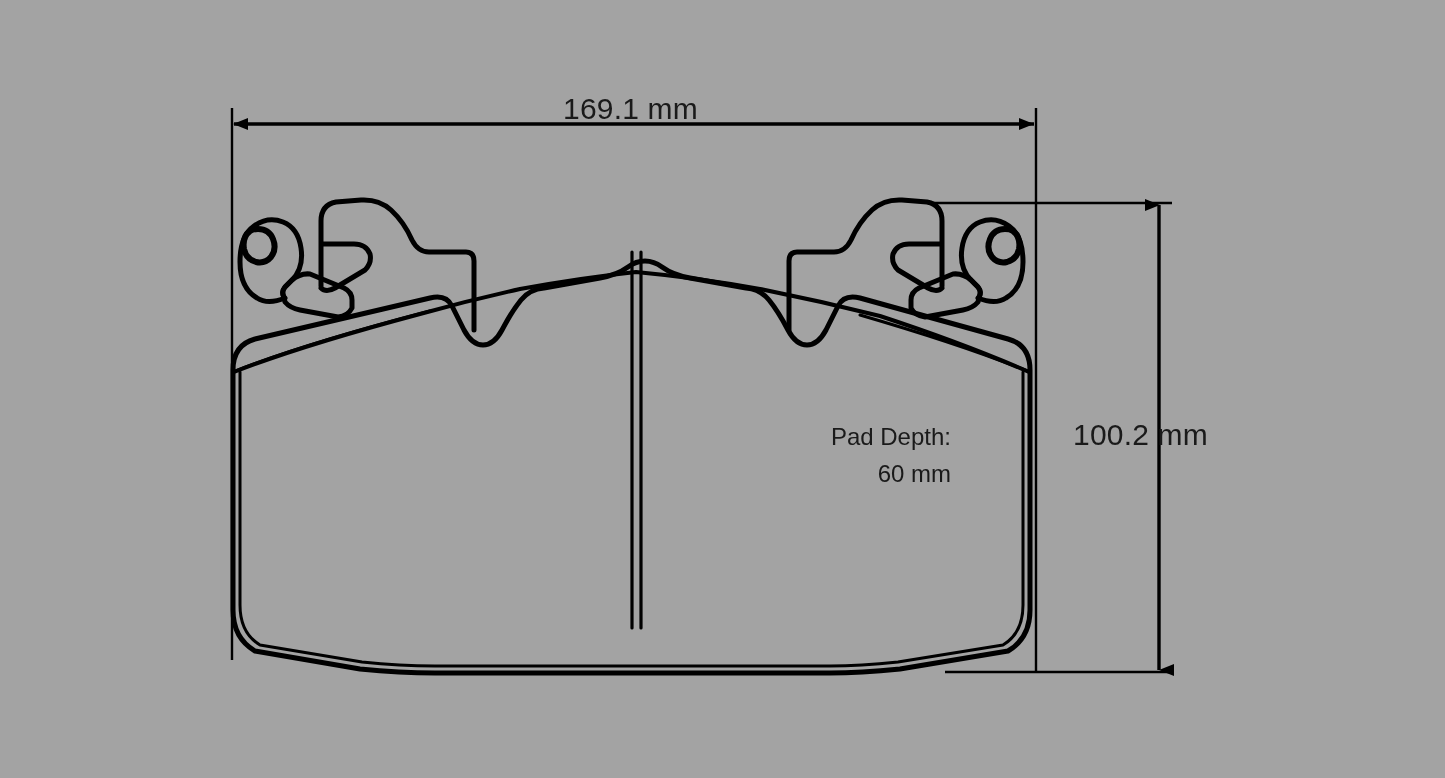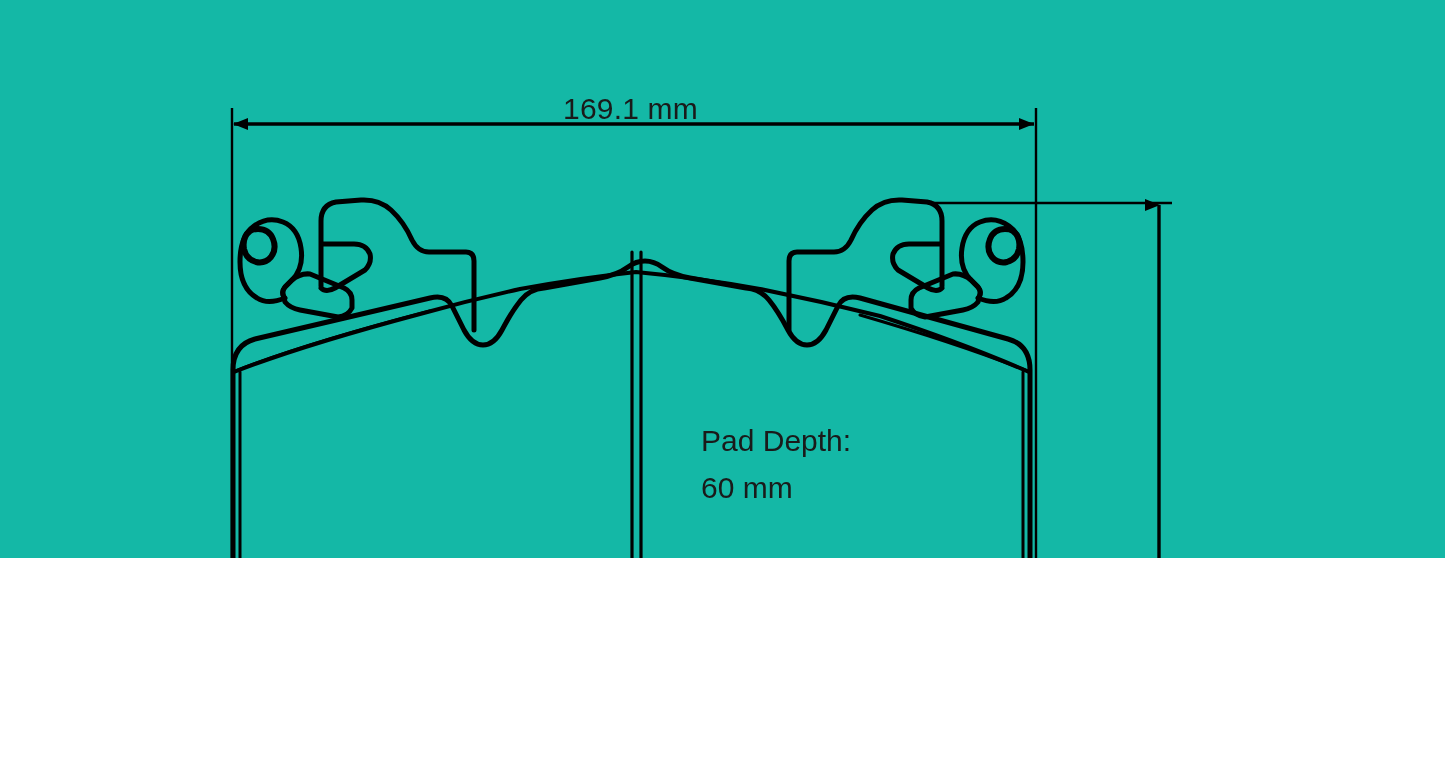--- a/index.html
+++ b/index.html
@@ -6,22 +6,22 @@
     margin: 0;
     padding: 0;
     background: #ffffff;
   }
   body {
     font-family: "Liberation Sans", sans-serif;
   }
   #stage {
     position: relative;
     width: 1445px;
-    height: 558px;
-    background: #14b8a6;
+    height: 778px;
+    background: #a3a3a3;
     overflow: hidden;
   }
   #stage svg {
     position: absolute;
     left: 0;
     top: 0;
     width: 1445px;
     height: 778px;
   }
   .dim-text {
@@ -30,23 +30,23 @@
     font-family: "Liberation Sans", sans-serif;
     font-size: 30px;
     font-weight: 400;
     white-space: nowrap;
     letter-spacing: 0.2px;
   }
   .pad-label {
     position: absolute;
     color: #1a1a1a;
     font-family: "Liberation Sans", sans-serif;
-    font-size: 30px;
+    font-size: 24px;
     font-weight: 400;
-    text-align: left;
+    text-align: right;
     line-height: 1.55;
     white-space: nowrap;
   }
   #width-label { left: 563px; top: 92px; }
   #height-label { left: 1073px; top: 418px; }
   #pad-depth-label { left: 701px; top: 418px; width: 250px; }
 </style>
 </head>
 <body>
 
@@ -261,19 +261,20 @@
         Q 580 278 636 272
         Q 700 278 760 289
         Q 820 301 880 316
         Q 965 344 1029 372"></path>
     </g>
 
   </svg>
 
   <div class="dim-text" id="width-label">169.1 mm</div>
 
+  <div class="dim-text" id="height-label">100.2 mm</div>
 
   <div class="pad-label" id="pad-depth-label">
     <div>Pad Depth:</div>
     <div>60 mm</div>
   </div>
 
 </div>
 
 </body></html>

